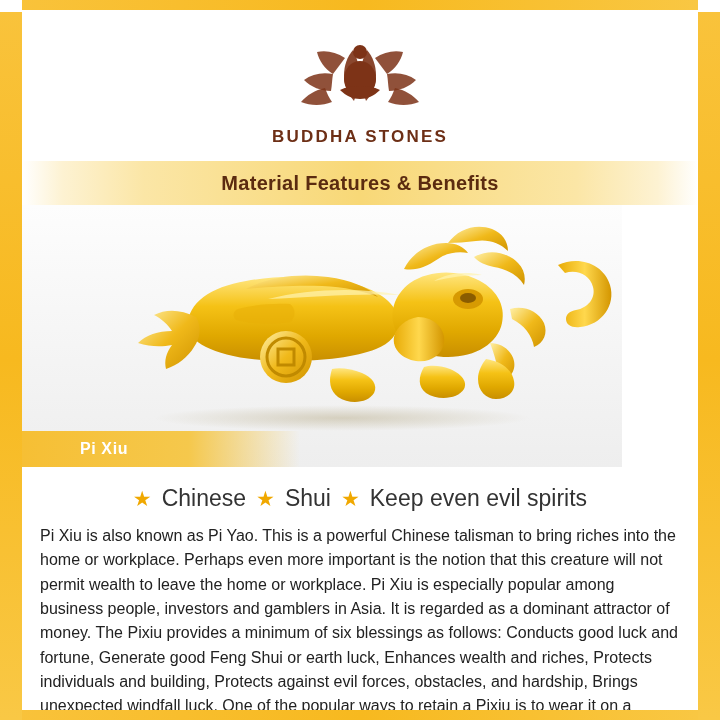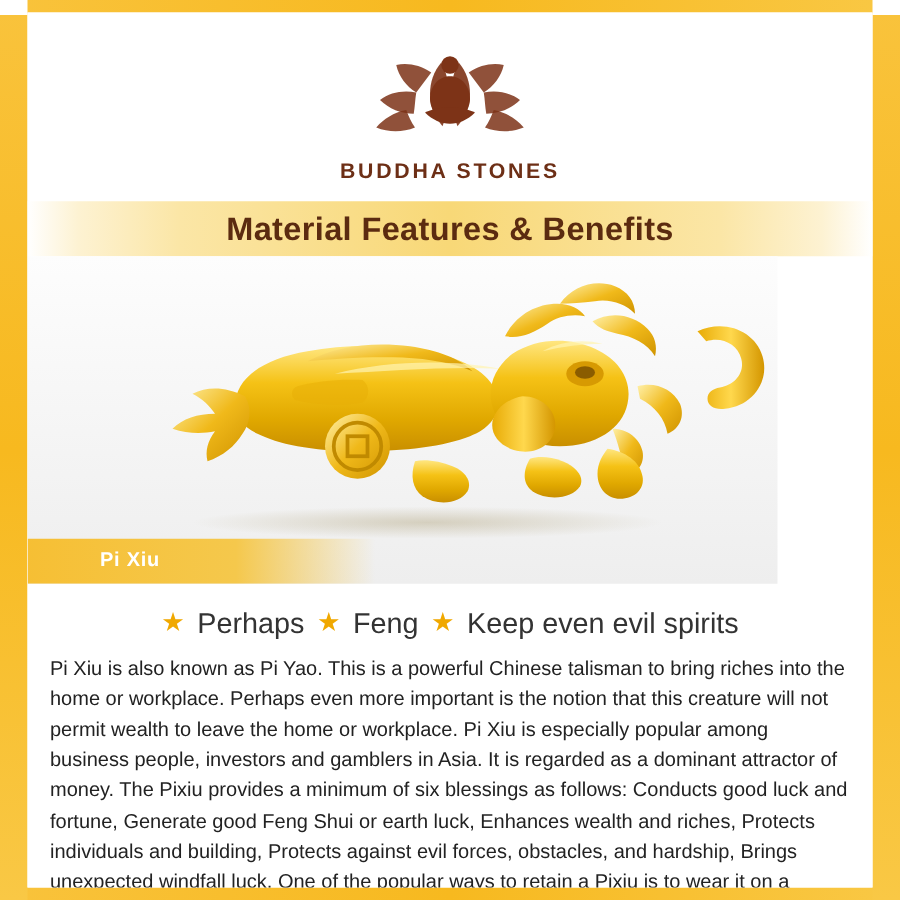--- a/index.html
+++ b/index.html
@@ -95,21 +95,21 @@
     position: relative;
     margin: 14px 0 0 0;
     height: 44px;
     background: linear-gradient(90deg,#ffffff 0%, #fdf2d2 6%, #fbe6a6 18%, #f8d877 50%, #fbe6a6 82%, #fdf2d2 94%, #ffffff 100%);
     display: flex;
     align-items: center;
     justify-content: center;
   }
   .title-band h1 {
     margin: 0;
-    font-size: 26px;
+    font-size: 20px;
     font-weight: bold;
     color: #5b2b10;
     letter-spacing: 0.3px;
     font-family: "Liberation Sans", sans-serif;
   }
 
   
   .hero {
     position: relative;
     width: 600px;
@@ -281,23 +281,23 @@
           <path d="M316 68c14-8 32-10 48-6-16 0-32 2-48 6z" fill="#fff3b0" opacity="0.7"></path>
         </svg>
       </span>
       <div class="caption-tag">
         <span>Pi Xiu</span>
       </div>
     </div>
 
     <div class="benefits">
       <span class="star">★</span>
-      <span class="b-word">Perhaps</span>
+      <span class="b-word">Chinese</span>
       <span class="star">★</span>
-      <span class="b-word">Feng</span>
+      <span class="b-word">Shui</span>
       <span class="star">★</span>
       <span class="b-word">Keep even evil spirits</span>
     </div>
 
     <p class="body-copy">Pi Xiu is also known as Pi Yao. This is a powerful Chinese talisman to bring riches into the home or workplace. Perhaps even more important is the notion that this creature will not permit wealth to leave the home or workplace. Pi Xiu is especially popular among business people, investors and gamblers in Asia. It is regarded as a dominant attractor of money. The Pixiu provides a minimum of six blessings as follows: Conducts good luck and fortune, Generate good Feng Shui or earth luck, Enhances wealth and riches, Protects individuals and building, Protects against evil forces, obstacles, and hardship, Brings unexpected windfall luck, One of the popular ways to retain a Pixiu is to wear it on a bracelet.</p>
 
   </div>
 </div>
 
 </body></html>

